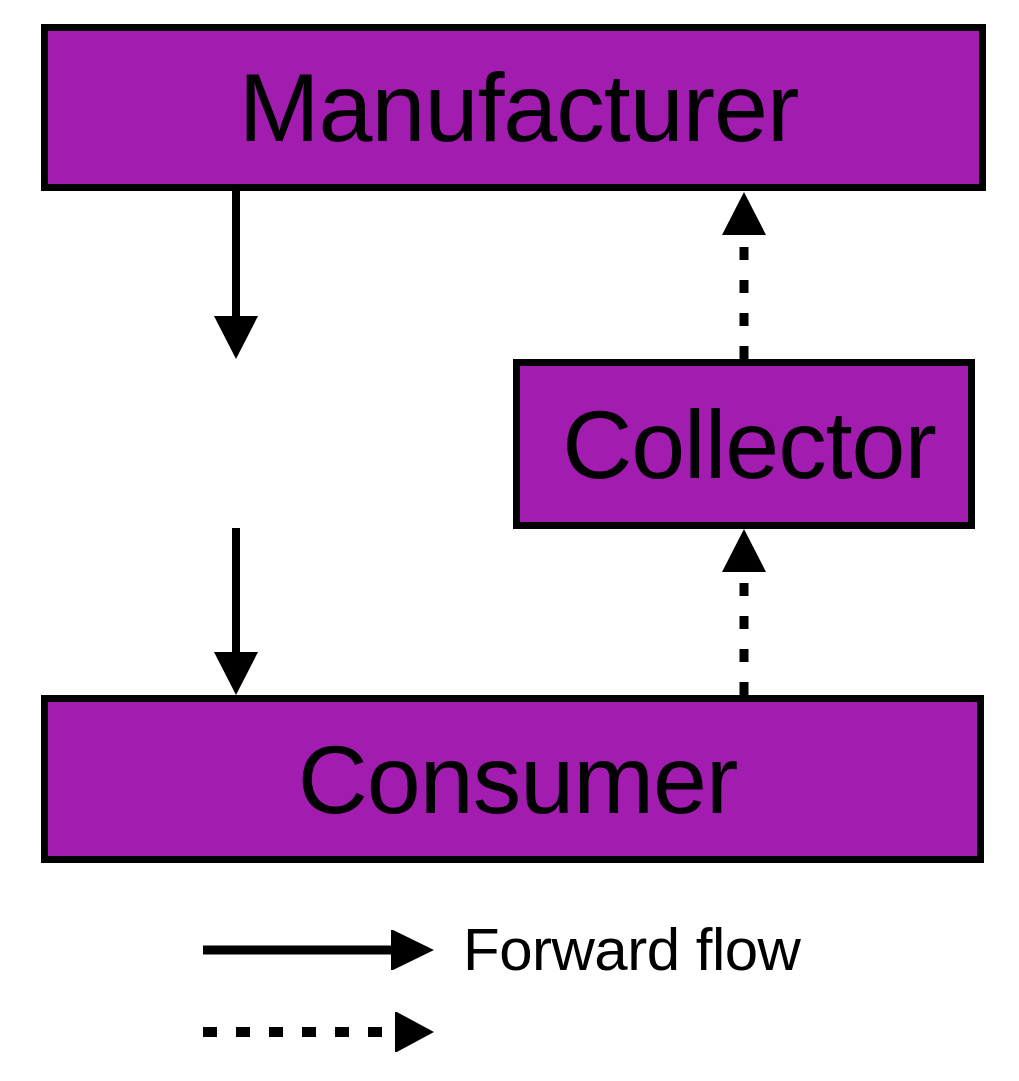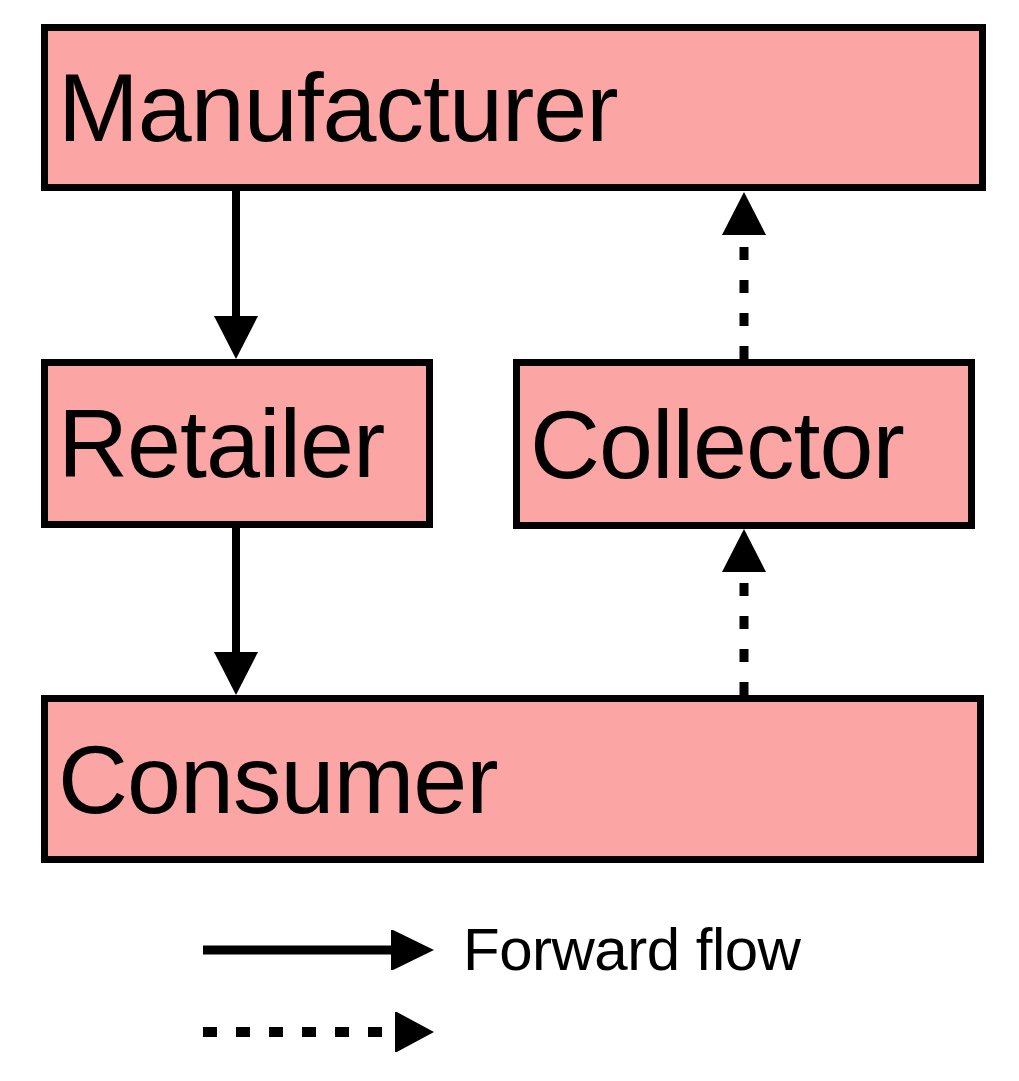--- a/index.html
+++ b/index.html
@@ -15,23 +15,24 @@
     position: relative;
     width: 1019px;
     height: 1081px;
     background: #ffffff;
     overflow: hidden;
   }
   .node-box {
     position: absolute;
     box-sizing: border-box;
     border: 7px solid #000000;
-    background: #fca5a5;
+    background: #a21caf;
     display: flex;
     align-items: center;
+    justify-content: center;
     padding-left: 10px;
   }
   .node-label {
     font-family: "Liberation Sans", sans-serif;
     font-size: 97px;
     font-weight: 400;
     color: #000000;
     line-height: 1;
     letter-spacing: -1px;
     white-space: nowrap;
@@ -90,23 +91,20 @@
 </style>
 </head>
 <body>
 
 <div id="canvas">
 
   <div class="node-box" id="node-manufacturer">
     <span class="node-label">Manufacturer</span>
   </div>
 
-  <div class="node-box" id="node-retailer">
-    <span class="node-label">Retailer</span>
-  </div>
 
   <div class="node-box" id="node-collector">
     <span class="node-label">Collector</span>
   </div>
 
   <div class="node-box" id="node-consumer">
     <span class="node-label">Consumer</span>
   </div>
 
   <svg id="connectors" viewBox="0 0 1019 1081" width="1019" height="1081">

